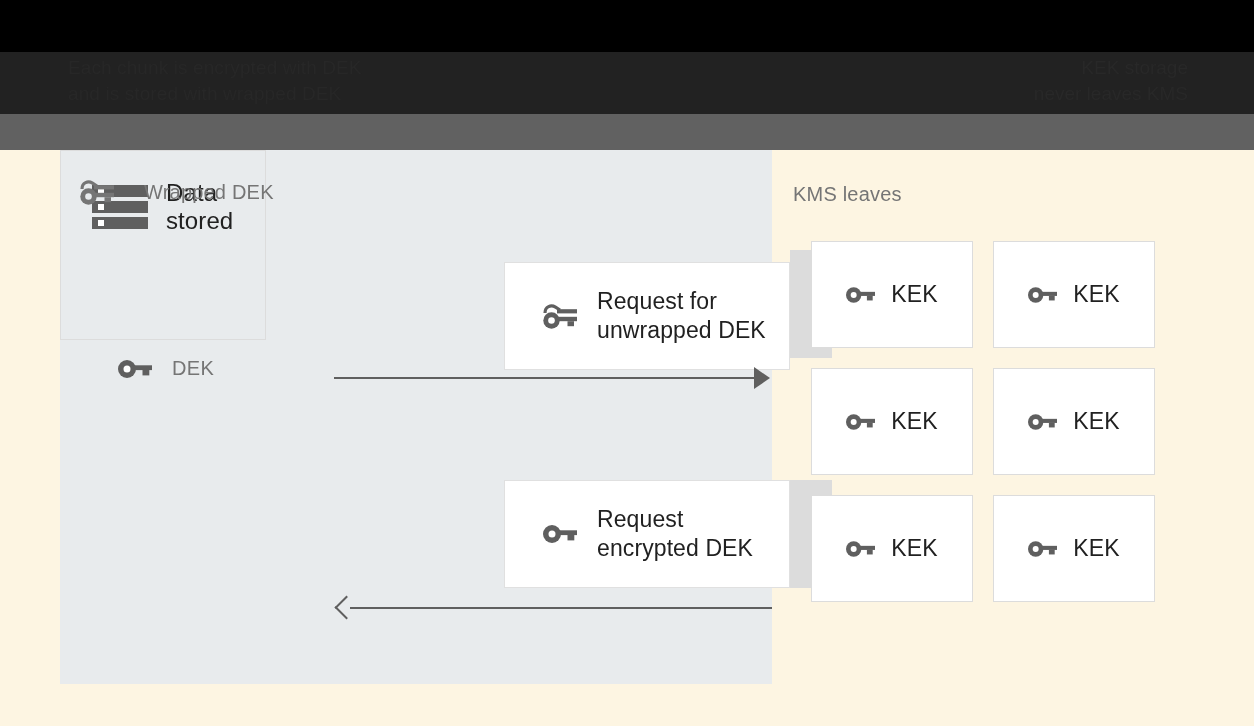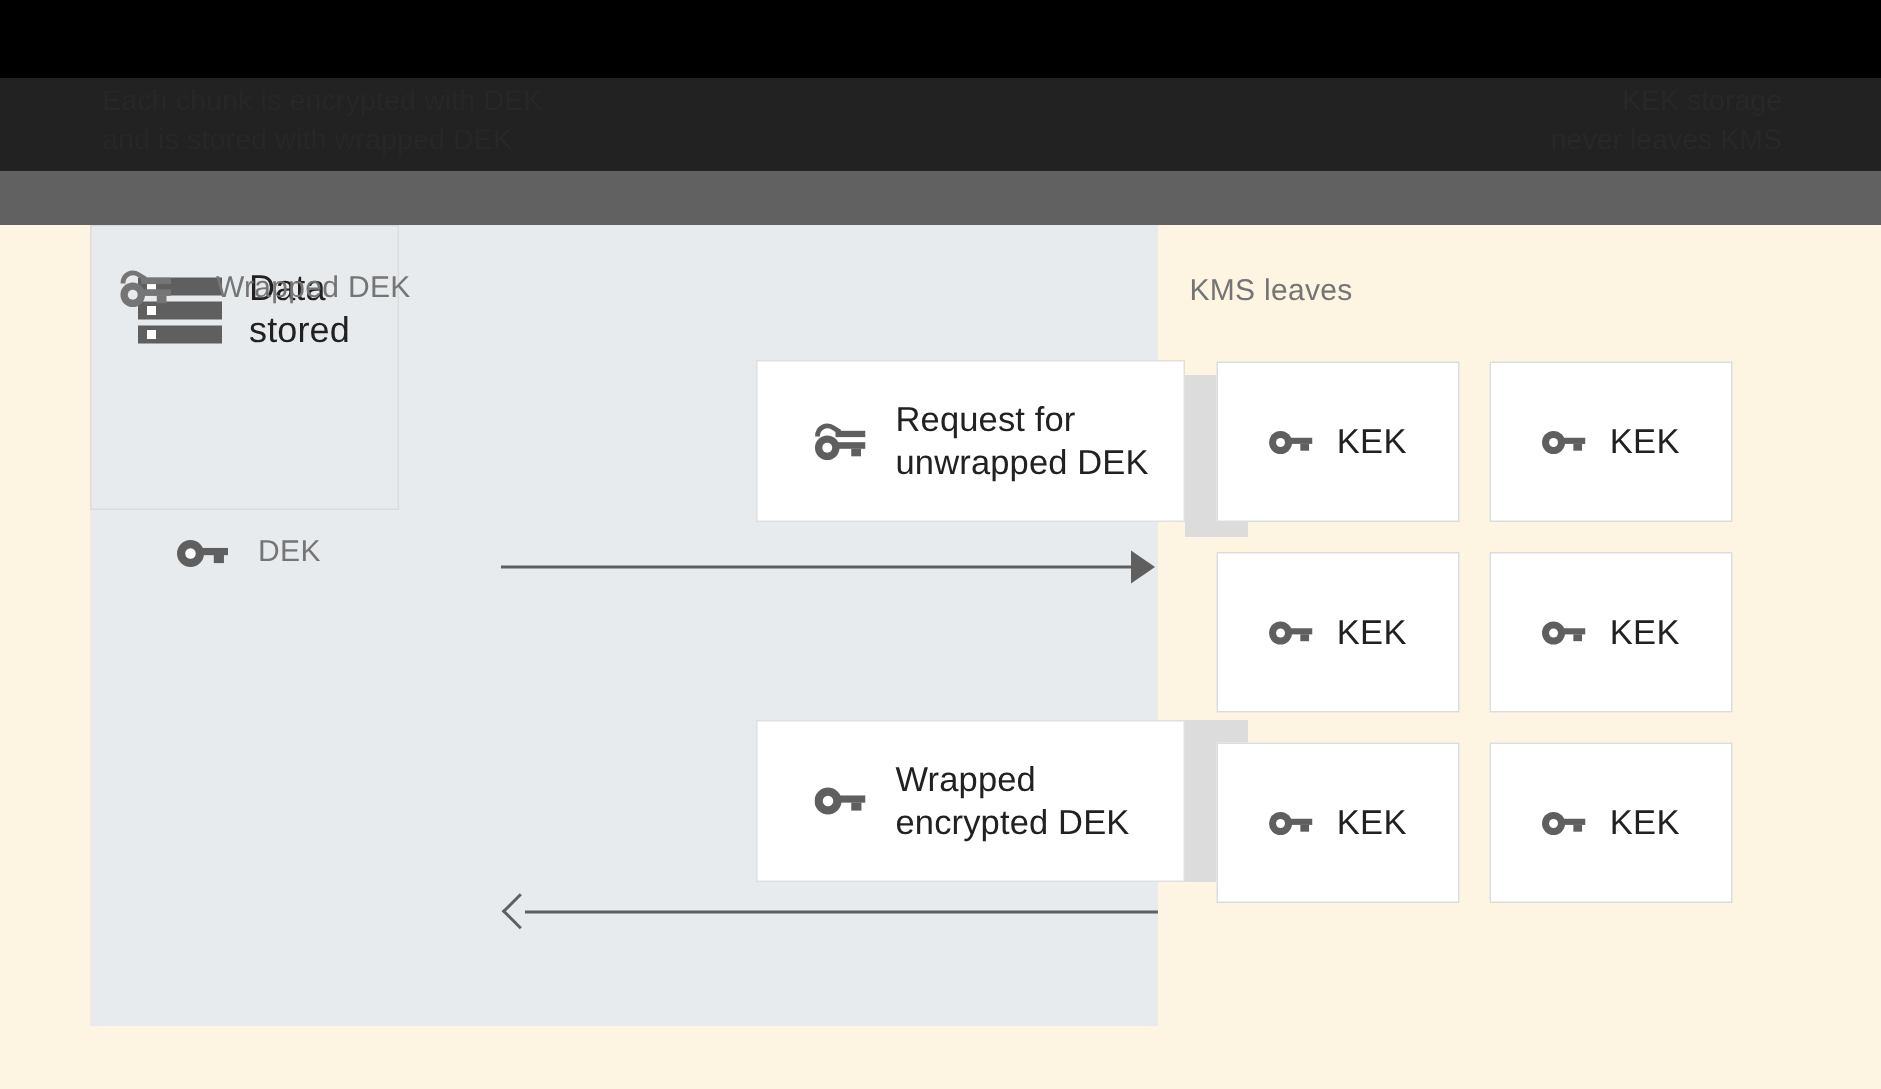--- a/index.html
+++ b/index.html
@@ -99,21 +99,21 @@
 
   
   .card-msg{
     position:absolute; height:108px;
     background:#fff; border:1px solid #E0E0E0;
     display:flex; align-items:center; gap:20px; padding-left:38px;
   }
   .card-msg-shadow{
     position:absolute; height:108px; background:#DCDCDC;
   }
-  .msg-req{ left:444px; top:90px; width:286px; }
+  .msg-req{ left:444px; top:112px; width:286px; }
   .msg-req-sh{ left:730px; top:100px; width:42px; }
   .msg-ret{ left:444px; top:330px; width:286px; }
   .msg-ret-sh{ left:730px; top:330px; width:42px; }
   .msg-label{
     color:#212121; font-size:23px; line-height:29px; letter-spacing:.1px;
   }
 
   
   .arrow-line{
     position:absolute; height:2px; background:#5F5F5F;
@@ -233,21 +233,21 @@
       <div class="card-msg msg-ret">
         <span>
           <svg class="icn icn-key" viewBox="0 0 34 20" xmlns="http://www.w3.org/2000/svg">
             <circle cx="9" cy="10" r="9" fill="#5F5F5F"></circle>
             <circle cx="9" cy="10" r="3.5" fill="#FFFFFF"></circle>
             <rect x="14" y="6.3" width="20" height="4.8" fill="#5F5F5F"></rect>
             <rect x="24.5" y="11" width="6.8" height="5.4" fill="#5F5F5F"></rect>
           </svg>
         </span>
         <span class="msg-label">
-          <span>Wrapped</span><br>
+          <span>Request</span><br>
           <span>encrypted DEK</span>
         </span>
       </div>
     </div>
 
     <div class="arrow-line arrow-fwd"></div>
     <div class="arrowhead-right"></div>
 
     <div class="arrow-line arrow-back"></div>
     <div class="arrowhead-left"></div>

